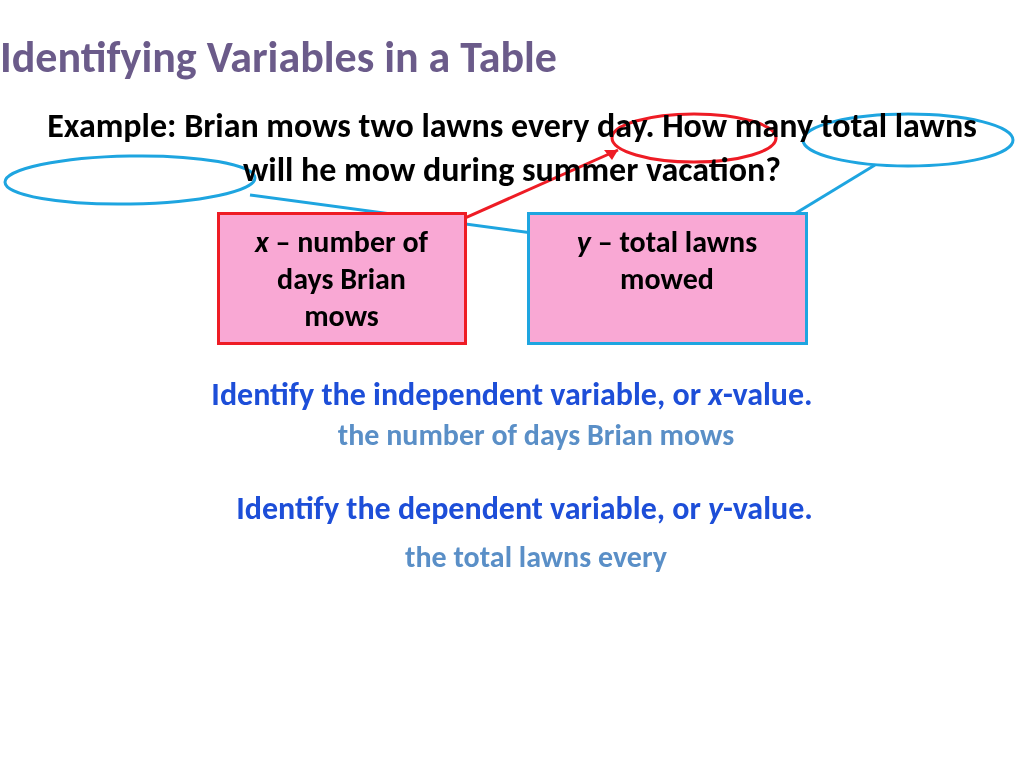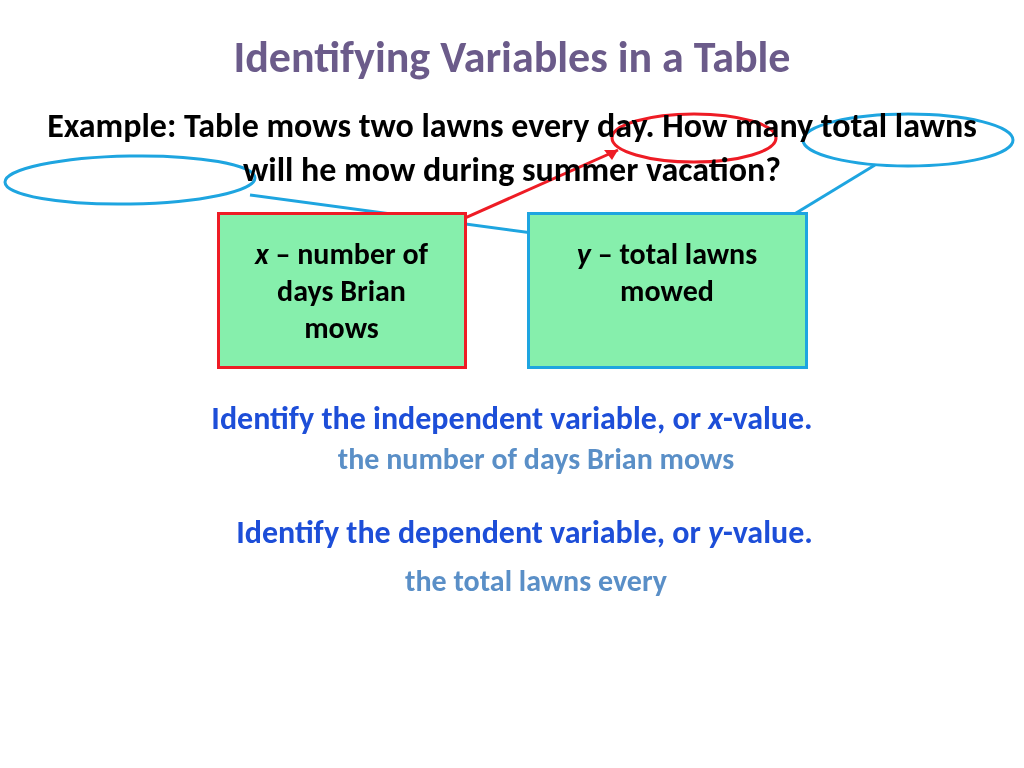--- a/index.html
+++ b/index.html
@@ -8,21 +8,21 @@
     height: 768px;
     background: white;
     font-family: Calibri, Arial, sans-serif;
     position: relative;
     overflow: hidden;
   }
   .title {
     color: #6b5b8a;
     font-size: 44px;
     font-weight: bold;
-    text-align: center;
+    text-align: left;
     padding-top: 30px;
   }
   .example-text {
     color: black;
     font-size: 34px;
     font-weight: bold;
     text-align: center;
     padding: 20px 30px 0 30px;
     line-height: 1.3;
     position: relative;
@@ -32,26 +32,26 @@
     display: flex;
     justify-content: center;
     gap: 60px;
     margin-top: 20px;
     position: relative;
     z-index: 2;
   }
   .box {
     border-width: 3px;
     border-style: solid;
-    padding: 20px 18px;
+    padding: 8px 18px;
     text-align: center;
     font-size: 30px;
     font-weight: bold;
     color: black;
-    background: #86efac;
+    background: #f9a8d4;
   }
   .box-red { border-color: #ee1c25; width: 250px; }
   .box-blue { border-color: #1ea5e0; width: 281px; }
   .box .var { font-style: italic; }
   .instruction {
     text-align: center;
     font-size: 32px;
     font-weight: bold;
     margin-top: 30px;
   }
@@ -74,21 +74,21 @@
     height: 768px;
     pointer-events: none;
     z-index: 1;
   }
 </style>
 </head>
 <body>
 
 <div class="title">Identifying Variables in a Table</div>
 
-<div class="example-text">Example: Table mows two lawns every day. How many total lawns will he mow during summer vacation?</div>
+<div class="example-text">Example: Brian mows two lawns every day. How many total lawns will he mow during summer vacation?</div>
 
 <svg class="overlay">
 
   <ellipse cx="694" cy="138" rx="82" ry="24" fill="none" stroke="#ee1c25" stroke-width="3"></ellipse>
 
   <ellipse cx="130" cy="180" rx="125" ry="24" fill="none" stroke="#1ea5e0" stroke-width="3" transform="rotate(-1 130 180)"></ellipse>
   <ellipse cx="908" cy="140" rx="105" ry="26" fill="none" stroke="#1ea5e0" stroke-width="3"></ellipse>
 
   <line x1="420" y1="238" x2="618" y2="150" stroke="#ee1c25" stroke-width="3"></line>
   <polygon points="618,150 604,150 612,160" fill="#ee1c25"></polygon>

